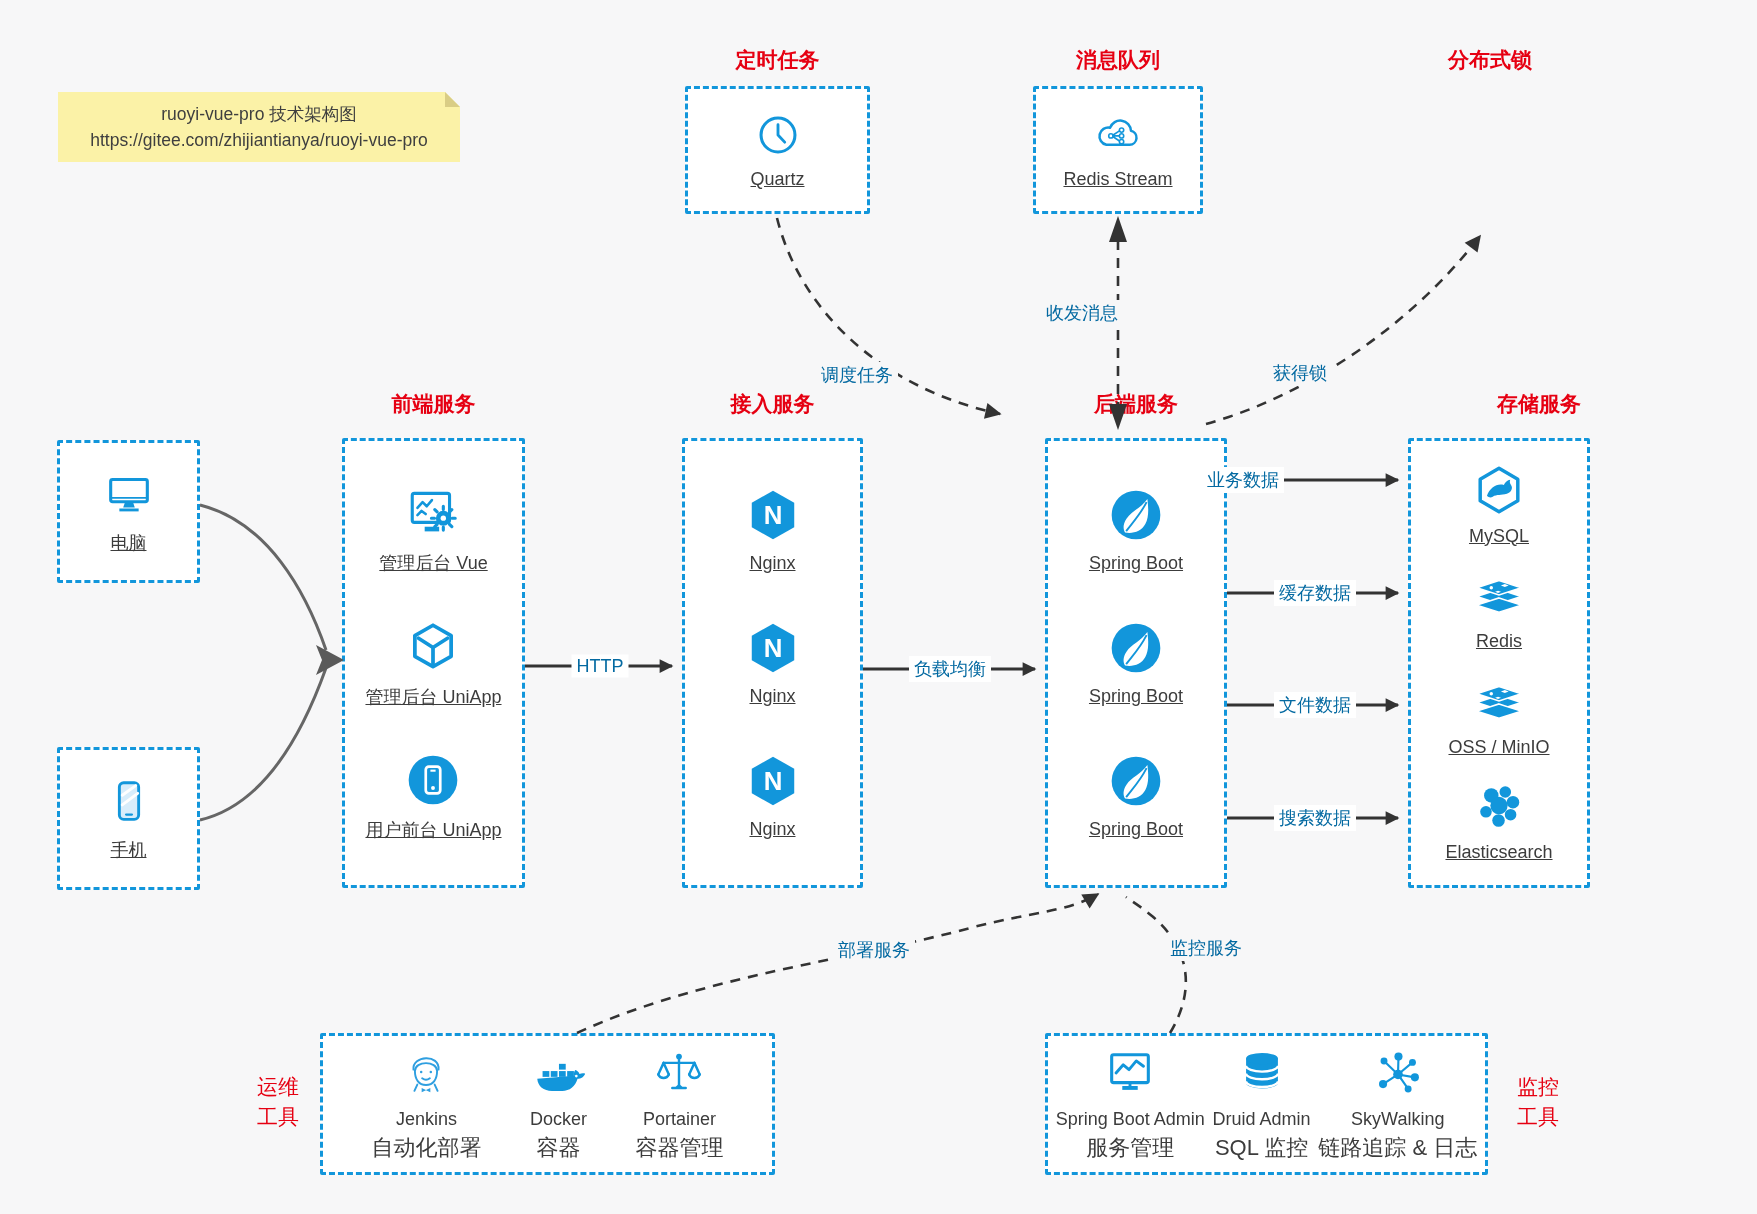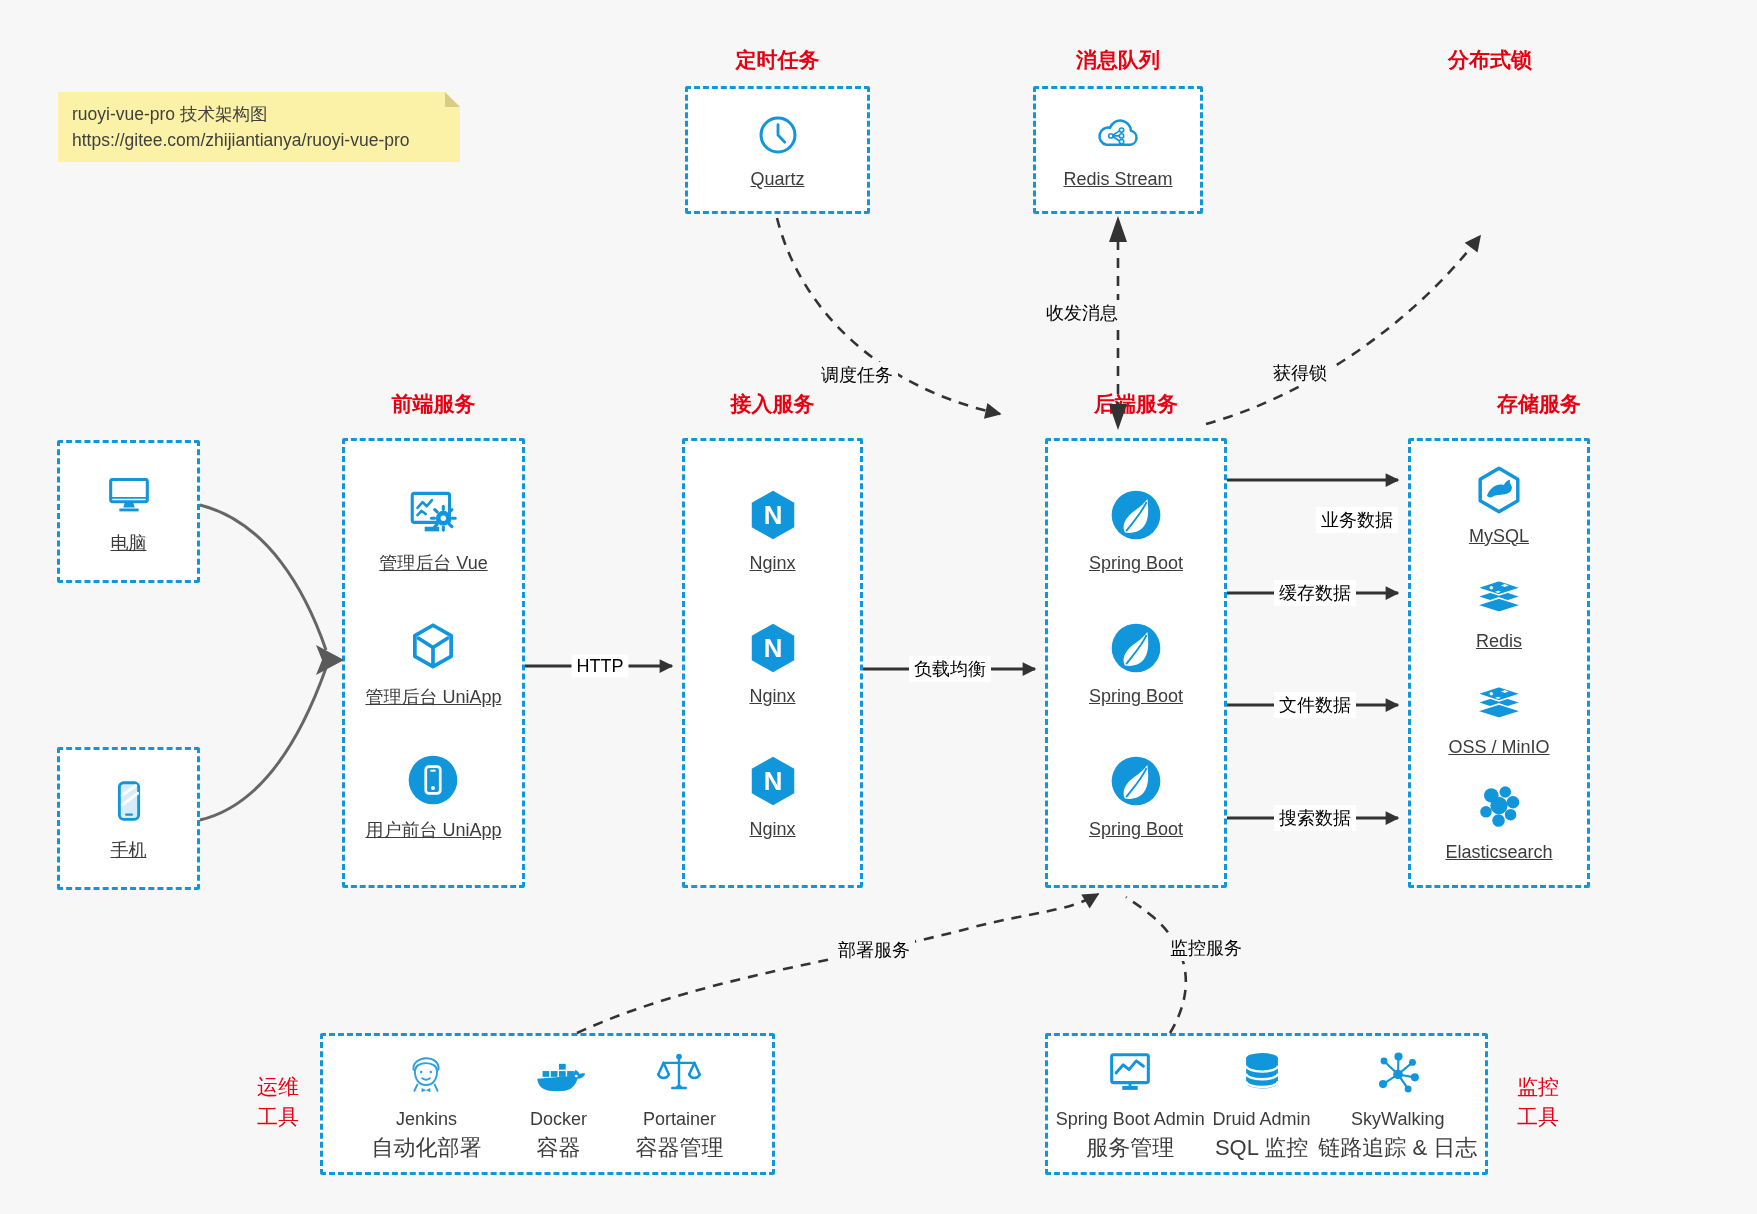--- a/index.html
+++ b/index.html
@@ -7,27 +7,27 @@
   .dashed-box{position:absolute;border:3px dashed #1296db;background:#ffffff;box-sizing:border-box;border-radius:2px;}
   .col-box{display:flex;flex-direction:column;justify-content:space-evenly;align-items:center;}
   .row-box{display:flex;justify-content:space-evenly;align-items:center;}
   .svc-item{display:flex;flex-direction:column;align-items:center;gap:9px;}
   .svc-label{font-size:18px;color:#3c3c3c;white-space:nowrap;text-decoration:underline;}
   .tool-item{display:flex;flex-direction:column;align-items:center;gap:3px;}
   .tool-name{font-size:18px;color:#3c3c3c;white-space:nowrap;margin-top:6px;}
   .tool-desc{font-size:22px;color:#3c3c3c;white-space:nowrap;}
   .grp-title{position:absolute;color:#e60012;font-size:21px;font-weight:bold;text-align:center;white-space:nowrap;}
   .side-title{position:absolute;color:#e60012;font-size:21px;font-weight:normal;text-align:center;line-height:1.45;}
-  .edge-label{position:absolute;transform:translate(-50%,-50%);font-size:18px;color:#000000;background:#ffffff;padding:1px 5px;white-space:nowrap;z-index:6;}
+  .edge-label{position:absolute;transform:translate(-50%,-50%);font-size:18px;color:#0369a1;background:#ffffff;padding:1px 5px;white-space:nowrap;z-index:6;}
   .edge-label.on-bg{background:#f7f7f8;}
   .overlay{position:absolute;left:0;top:0;z-index:5;pointer-events:none;}
   .icon56{width:58px;height:58px;display:block;}
   .icon48{width:50px;height:50px;display:block;}
   .icon52{width:54px;height:54px;display:block;}
-  .note{position:absolute;left:58px;top:92px;width:402px;height:70px;background:#fbf2a7;padding:9px 14px;box-sizing:border-box;z-index:3;}
+  .note{position:absolute;left:58px;top:92px;width:402px;height:70px;background:#fbf2a7;padding:9px 14px;box-sizing:border-box;z-index:3;text-align:center;}
   .note .ln{font-size:17.5px;color:#3f3f3f;line-height:1.5;white-space:nowrap;}
   .note::before{content:"";position:absolute;top:0;right:0;border-top:15px solid #f7f7f8;border-left:15px solid transparent;}
   .note::after{content:"";position:absolute;top:0;right:0;border-bottom:15px solid #d9cd85;border-right:15px solid transparent;}
   .sprite{position:absolute;width:0;height:0;overflow:hidden;}
 </style>
 </head>
 <body>
 
 <svg class="sprite" xmlns="http://www.w3.org/2000/svg" aria-hidden="true">
 <defs>
@@ -407,21 +407,21 @@
       <path d="M577 1033 C 700 976, 860 958, 970 928 C 1030 912, 1068 912, 1098 894" marker-end="url(#ahd)"></path>
       <path d="M1170 1033 C 1196 990, 1190 948, 1152 916 C 1140 906, 1133 902, 1126 897"></path>
     </g>
 
     <polygon points="1118,216 1109,242 1127,242" fill="#333333"></polygon>
     <polygon points="1118,430 1109,404 1127,404" fill="#333333"></polygon>
   </svg>
 
   <div class="edge-label" style="left:600px;top:666px;">HTTP</div>
   <div class="edge-label" style="left:950px;top:669px;">负载均衡</div>
-  <div class="edge-label" style="left:1357px;top:480px;margin-top:40px;">业务数据</div>
+  <div class="edge-label" style="left:1243px;top:480px;">业务数据</div>
   <div class="edge-label" style="left:1315px;top:593px;">缓存数据</div>
   <div class="edge-label" style="left:1315px;top:705px;">文件数据</div>
   <div class="edge-label" style="left:1315px;top:818px;">搜索数据</div>
   <div class="edge-label on-bg" style="left:857px;top:375px;">调度任务</div>
   <div class="edge-label on-bg" style="left:1082px;top:313px;">收发消息</div>
   <div class="edge-label on-bg" style="left:1300px;top:373px;">获得锁</div>
   <div class="edge-label on-bg" style="left:868px;top:950px;margin-left:6px;">部署服务</div>
   <div class="edge-label on-bg" style="left:1206px;top:948px;">监控服务</div>
 
 </div>

